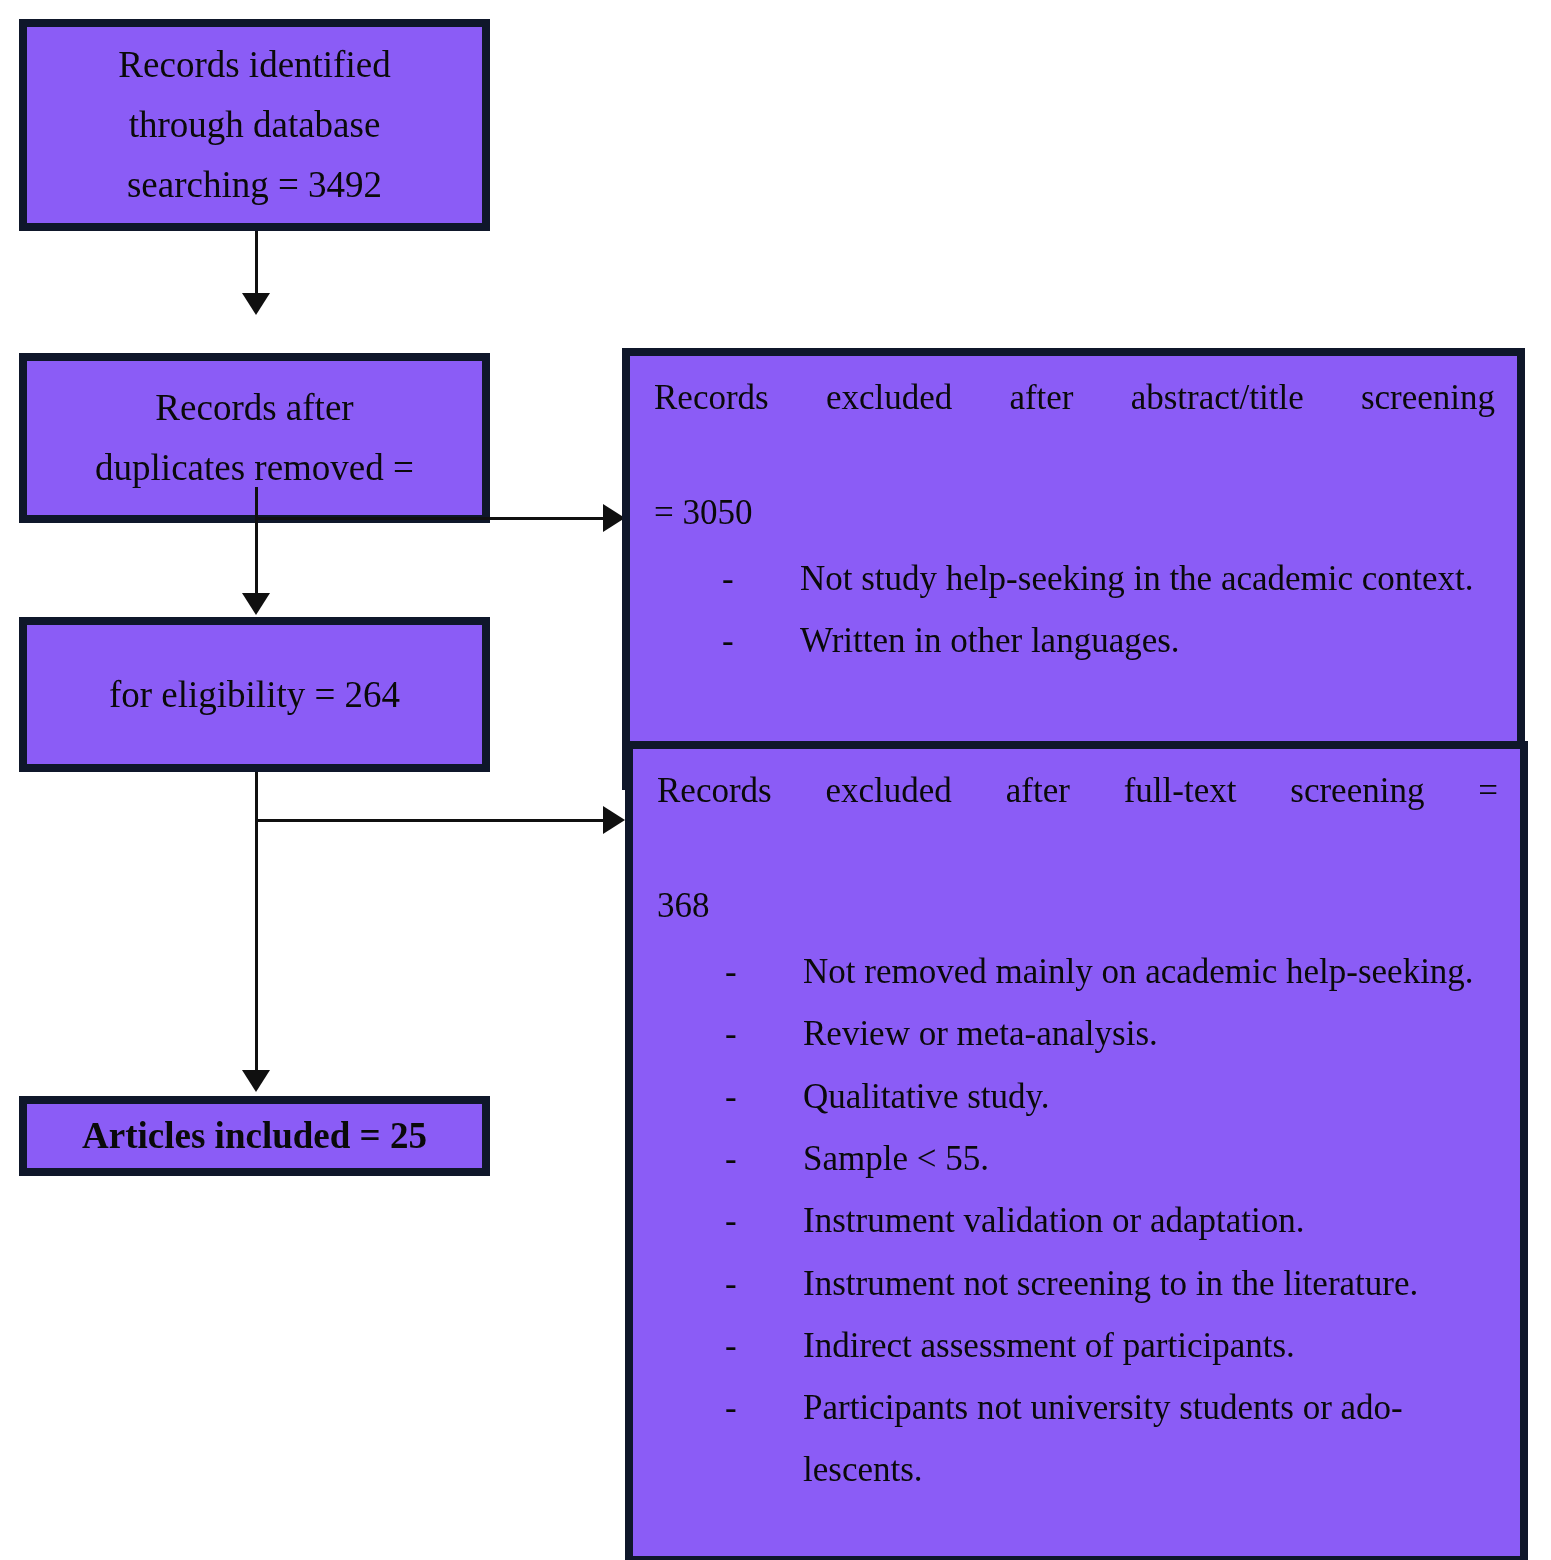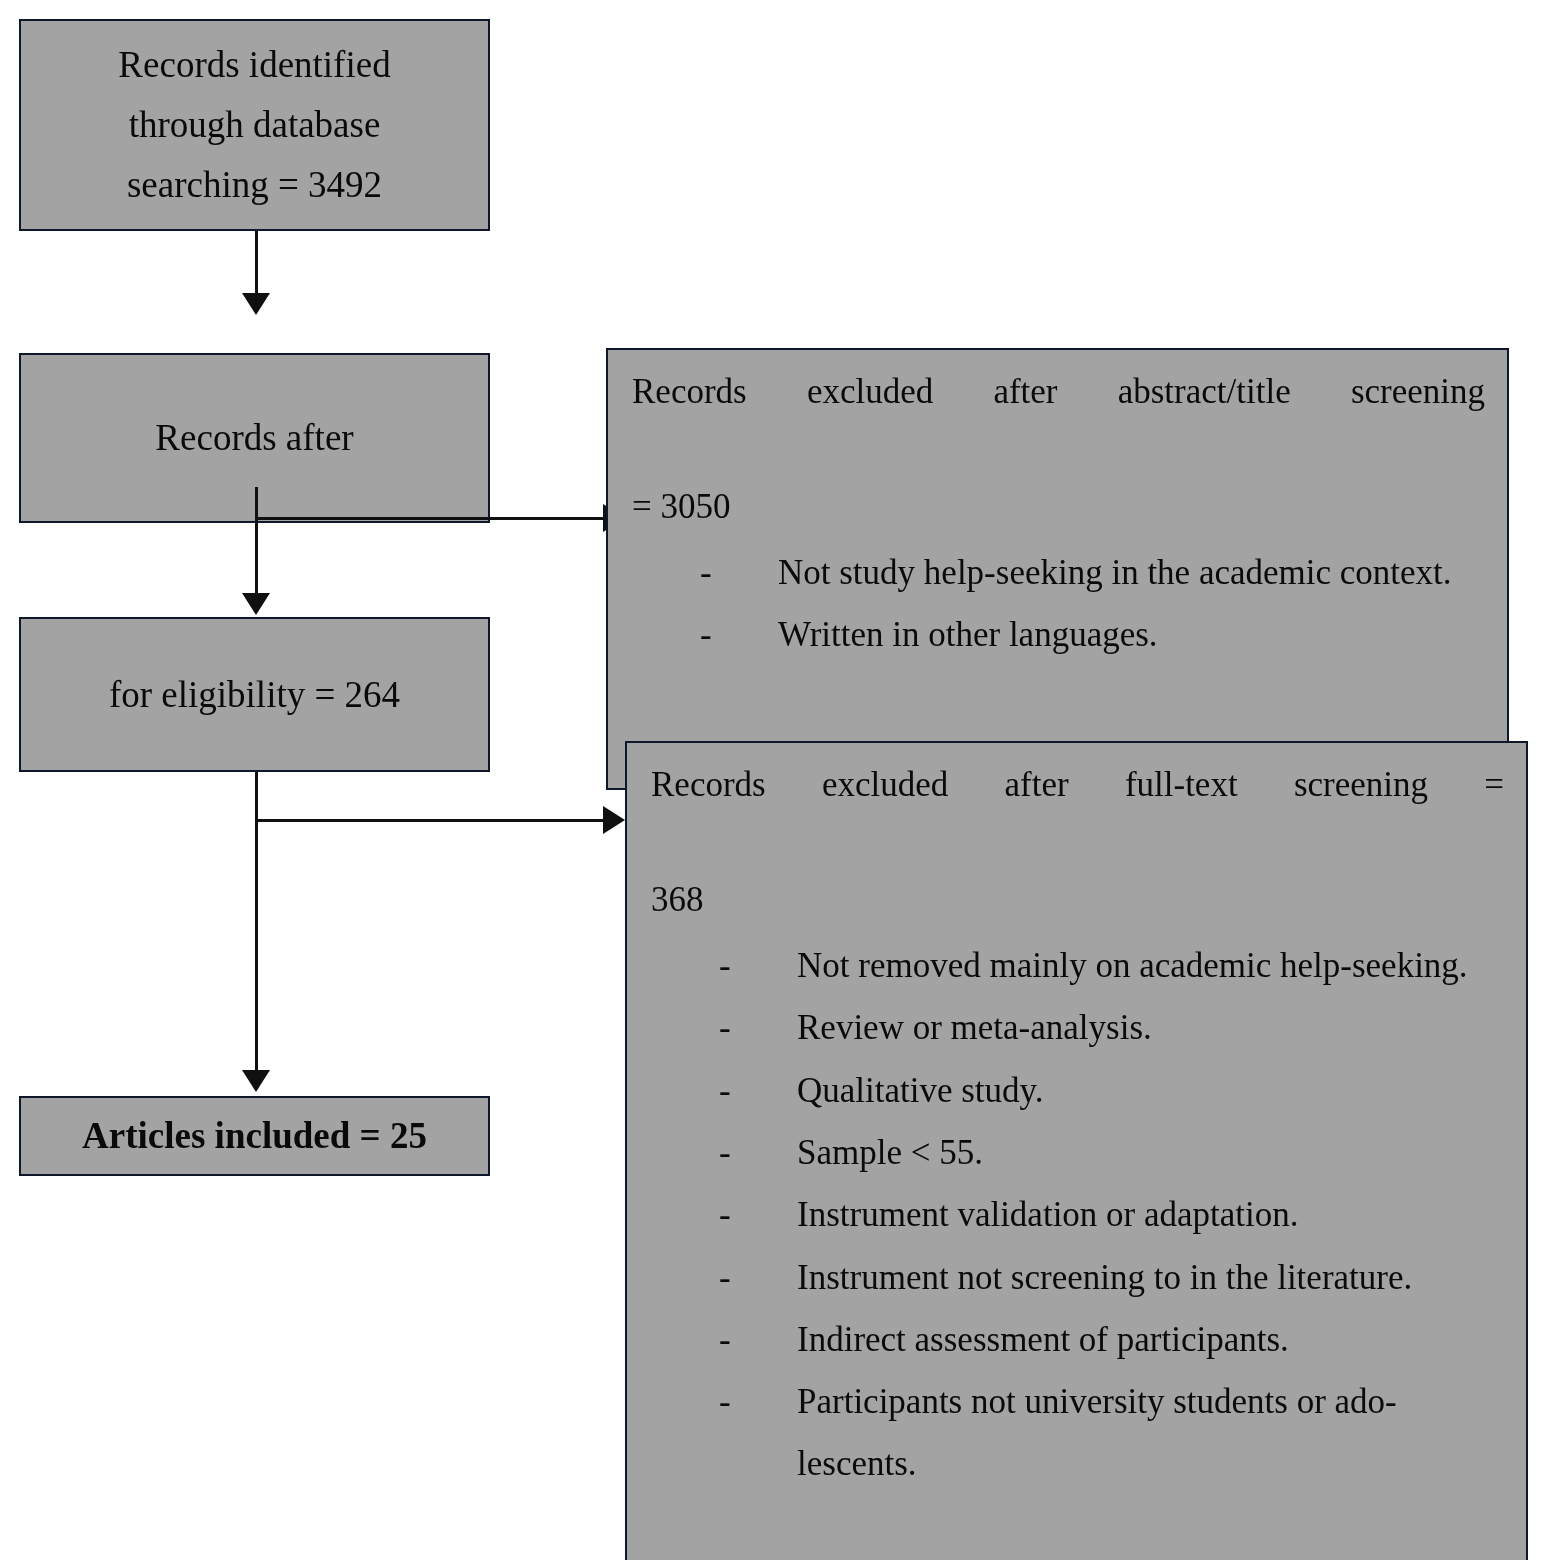--- a/index.html
+++ b/index.html
@@ -16,22 +16,22 @@
     width: 1551px;
     height: 1560px;
     background: #ffffff;
     overflow: hidden;
   }
 
   
   .box {
     position: absolute;
     box-sizing: border-box;
-    border: 2px solid #0f172a;
-    background: #a3a3a3;
+    border: 8px solid #0f172a;
+    background: #8b5cf6;
   }
   .box-left {
     display: flex;
     flex-direction: column;
     align-items: center;
     justify-content: center;
     text-align: center;
     font-size: 37px;
     line-height: 1.62;
     padding: 4px 14px;
@@ -110,20 +110,21 @@
 <div id="canvas">
 
   <div class="box box-left" style="left:19px; top:19px; width:471px; height:212px;">
     <span class="line">Records identified</span>
     <span class="line">through database</span>
     <span class="line">searching = 3492</span>
   </div>
 
   <div class="box box-left" style="left:19px; top:317px; width:471px; height:170px;margin-top:36px;">
     <span class="line">Records after</span>
+    <span class="line">duplicates removed =</span>
   </div>
 
   <div class="box box-left" style="left:19px; top:617px; width:471px; height:155px;">
     <span class="line">for eligibility = 264</span>
   </div>
 
   <div class="box box-left" style="left:19px; top:1096px; width:471px; height:80px;font-weight:bold;">
     <span class="line">Articles included = 25</span>
   </div>
 
@@ -133,21 +134,21 @@
   <div class="vline" style="left:255px; top:487px; height:108px;"></div>
   <div class="arrow-down" style="left:242px; top:593px;"></div>
   <div class="hline" style="left:255px; top:517px; width:350px;"></div>
   <div class="arrow-right" style="left:603px; top:504px;"></div>
 
   <div class="vline" style="left:255px; top:772px; height:300px;"></div>
   <div class="arrow-down" style="left:242px; top:1070px;"></div>
   <div class="hline" style="left:255px; top:819px; width:350px;"></div>
   <div class="arrow-right" style="left:603px; top:806px;"></div>
 
-  <div class="box box-right" style="left:606px; top:348px; width:903px; height:442px;">
+  <div class="box box-right" style="left:622px; top:348px; width:903px; height:442px;">
     <div class="excl-head">Records excluded after abstract/title screening</div>
     <div>= 3050</div>
     <ul class="reasons">
       <li>
         <span class="dash">-</span>
         <span>Not study help-seeking in the academic context.</span>
       </li>
       <li>
         <span class="dash">-</span>
         <span>Written in other languages.</span>

